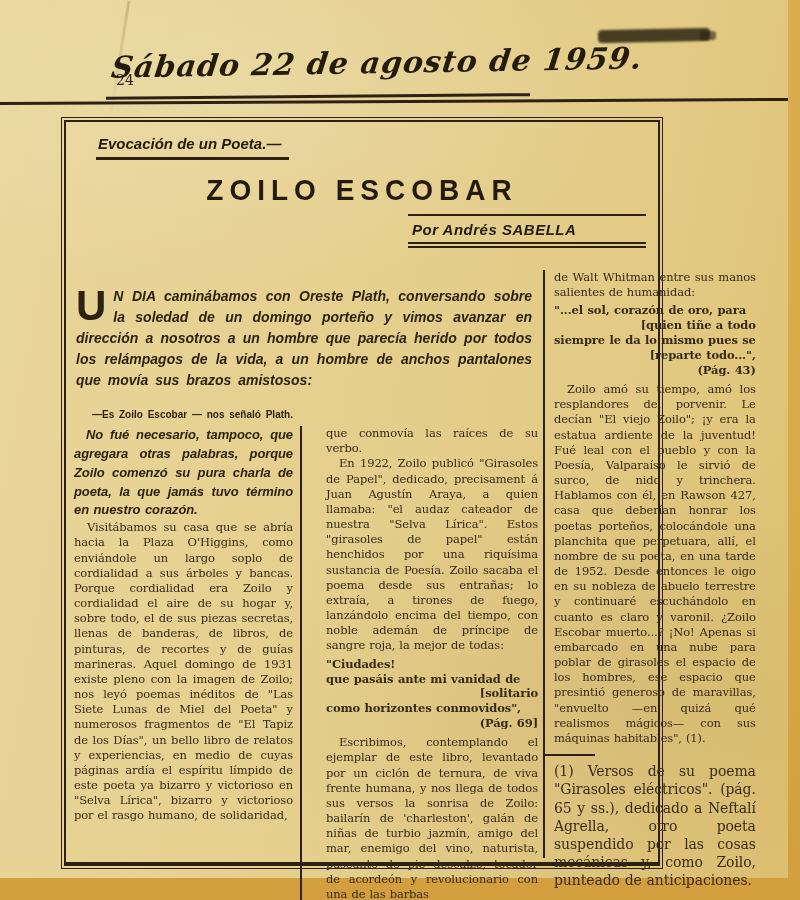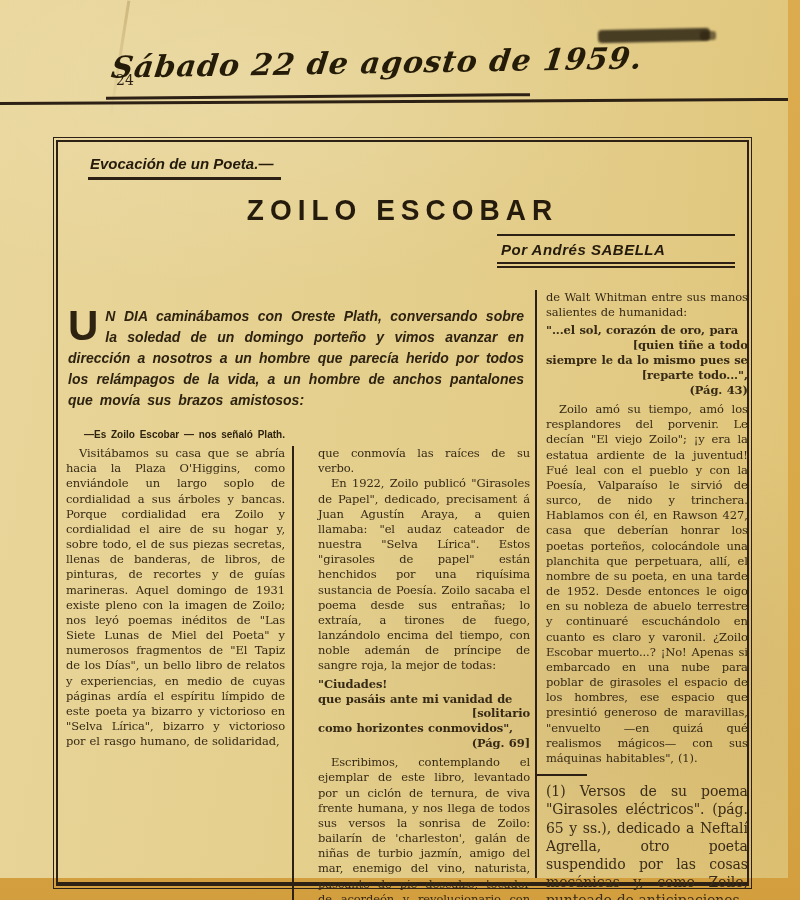--- a/index.html
+++ b/index.html
@@ -29,25 +29,24 @@
   }
   .date-underline{position:absolute;left:106px;top:95px;width:424px;height:3px;background:#2c2114;transform:rotate(-.5deg);}
   .masthead{position:absolute;left:540px;top:66px;font-family:"Liberation Serif",serif;
     font-weight:bold;font-size:16px;letter-spacing:.4px;color:#241b0c;white-space:nowrap;}
   .smudge{position:absolute;left:598px;top:29px;width:112px;height:13px;background:#211a0b;
     opacity:.8;border-radius:4px;filter:blur(1px);transform:rotate(-1.2deg);}
   .smudge2{position:absolute;left:700px;top:31px;width:16px;height:9px;background:#2a200e;opacity:.6;border-radius:3px;filter:blur(1px);}
   .rule-full{position:absolute;left:0;top:100px;width:788px;height:3px;background:#2c2114;transform:rotate(-.3deg);}
   
   .article-box{
-    position:absolute;left:56px;top:120px;width:693px;height:746px;
+    position:absolute;left:64px;top:120px;width:596px;height:746px;
     border:2px solid #2c2114;border-bottom-width:4px;
     outline:1px solid #2c2114;outline-offset:2px;
     box-sizing:border-box;
-    margin-top:20px;
   }
   .kicker{
     position:absolute;left:30px;top:13px;
     font-family:"Liberation Sans",sans-serif;font-style:italic;font-weight:bold;
     font-size:15px;color:#241b0c;
     border-bottom:3px solid #2c2114;padding:0 8px 5px 2px;
   }
   .article-title{
     position:absolute;left:0;top:52px;width:100%;text-align:center;
     font-family:"Liberation Sans",sans-serif;font-weight:bold;font-size:28px;
@@ -109,20 +108,21 @@
     <div class="byline-box">Por Andrés SABELLA</div>
 
     <div class="content">
 
       <div class="left-group">
         <p class="intro"><span class="dropcap">U</span><span>N DIA caminábamos con Oreste Plath, conversando sobre la soledad de un domingo porteño y vimos avanzar en dirección a nosotros a un hombre que parecía herido por todos los relámpagos de la vida, a un hombre de anchos pantalones que movía sus brazos amistosos:</span></p>
         <p class="dialogue">—Es Zoilo Escobar — nos señaló Plath.</p>
 
         <div class="twocols">
           <div class="col col-left">
+            <p class="lead-graf">No fué necesario, tampoco, que agregara otras palabras, porque Zoilo comenzó su pura charla de poeta, la que jamás tuvo término en nuestro corazón.</p>
             <p class="indent">Visitábamos su casa que se abría hacia la Plaza O'Higgins, como enviándole un largo soplo de cordialidad a sus árboles y bancas. Porque cordialidad era Zoilo y cordialidad el aire de su hogar y, sobre todo, el de sus piezas secretas, llenas de banderas, de libros, de pinturas, de recortes y de guías marineras. Aquel domingo de 1931 existe pleno con la imagen de Zoilo; nos leyó poemas inéditos de "Las Siete Lunas de Miel del Poeta" y numerosos fragmentos de "El Tapiz de los Días", un bello libro de relatos y experiencias, en medio de cuyas páginas ardía el espíritu límpido de este poeta ya bizarro y victorioso en "Selva Lírica", bizarro y victorioso por el rasgo humano, de solidaridad,</p>
           </div>
           <div class="col col-mid">
             <p>que conmovía las raíces de su verbo.</p>
             <p class="indent">En 1922, Zoilo publicó "Girasoles de Papel", dedicado, precisament á Juan Agustín Araya, a quien llamaba: "el audaz cateador de nuestra "Selva Lírica". Estos "girasoles de papel" están henchidos por una riquísima sustancia de Poesía. Zoilo sacaba el poema desde sus entrañas; lo extraía, a tirones de fuego, lanzándolo encima del tiempo, con noble ademán de príncipe de sangre roja, la mejor de todas:</p>
             <div class="verse">
               <div class="v-left">"Ciudades!</div>
               <div class="v-left">que pasáis ante mi vanidad de</div>
               <div class="v-right">[solitario</div>
               <div class="v-left">como horizontes conmovidos",</div>

